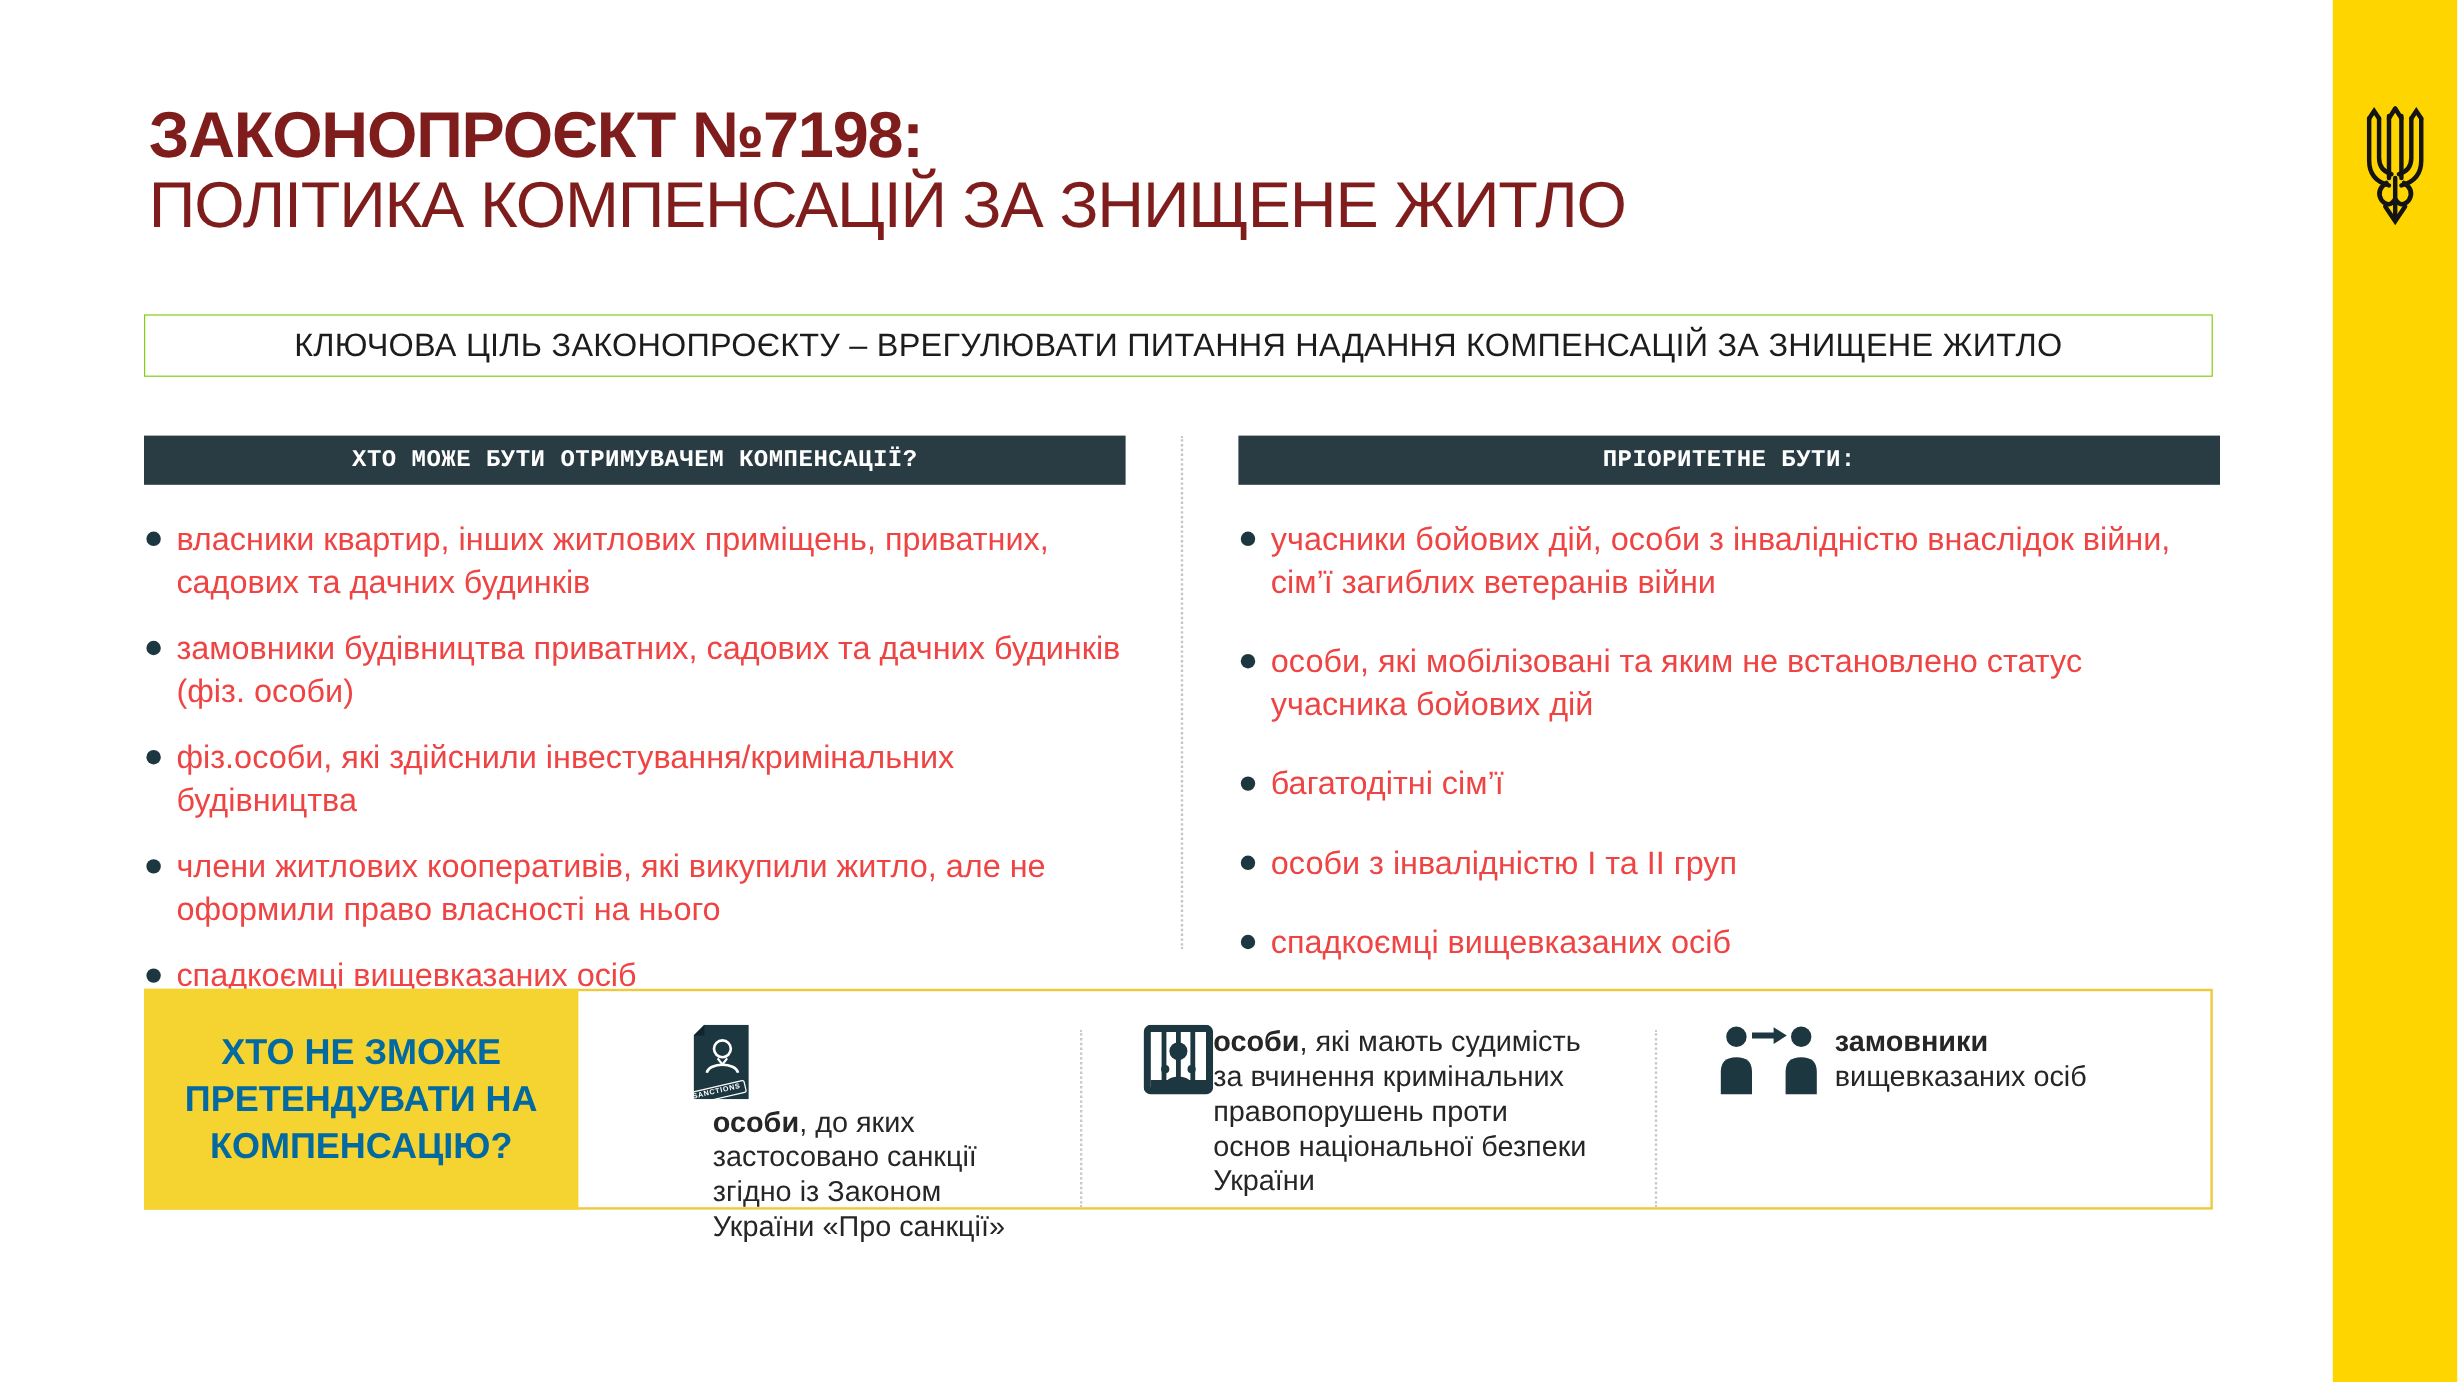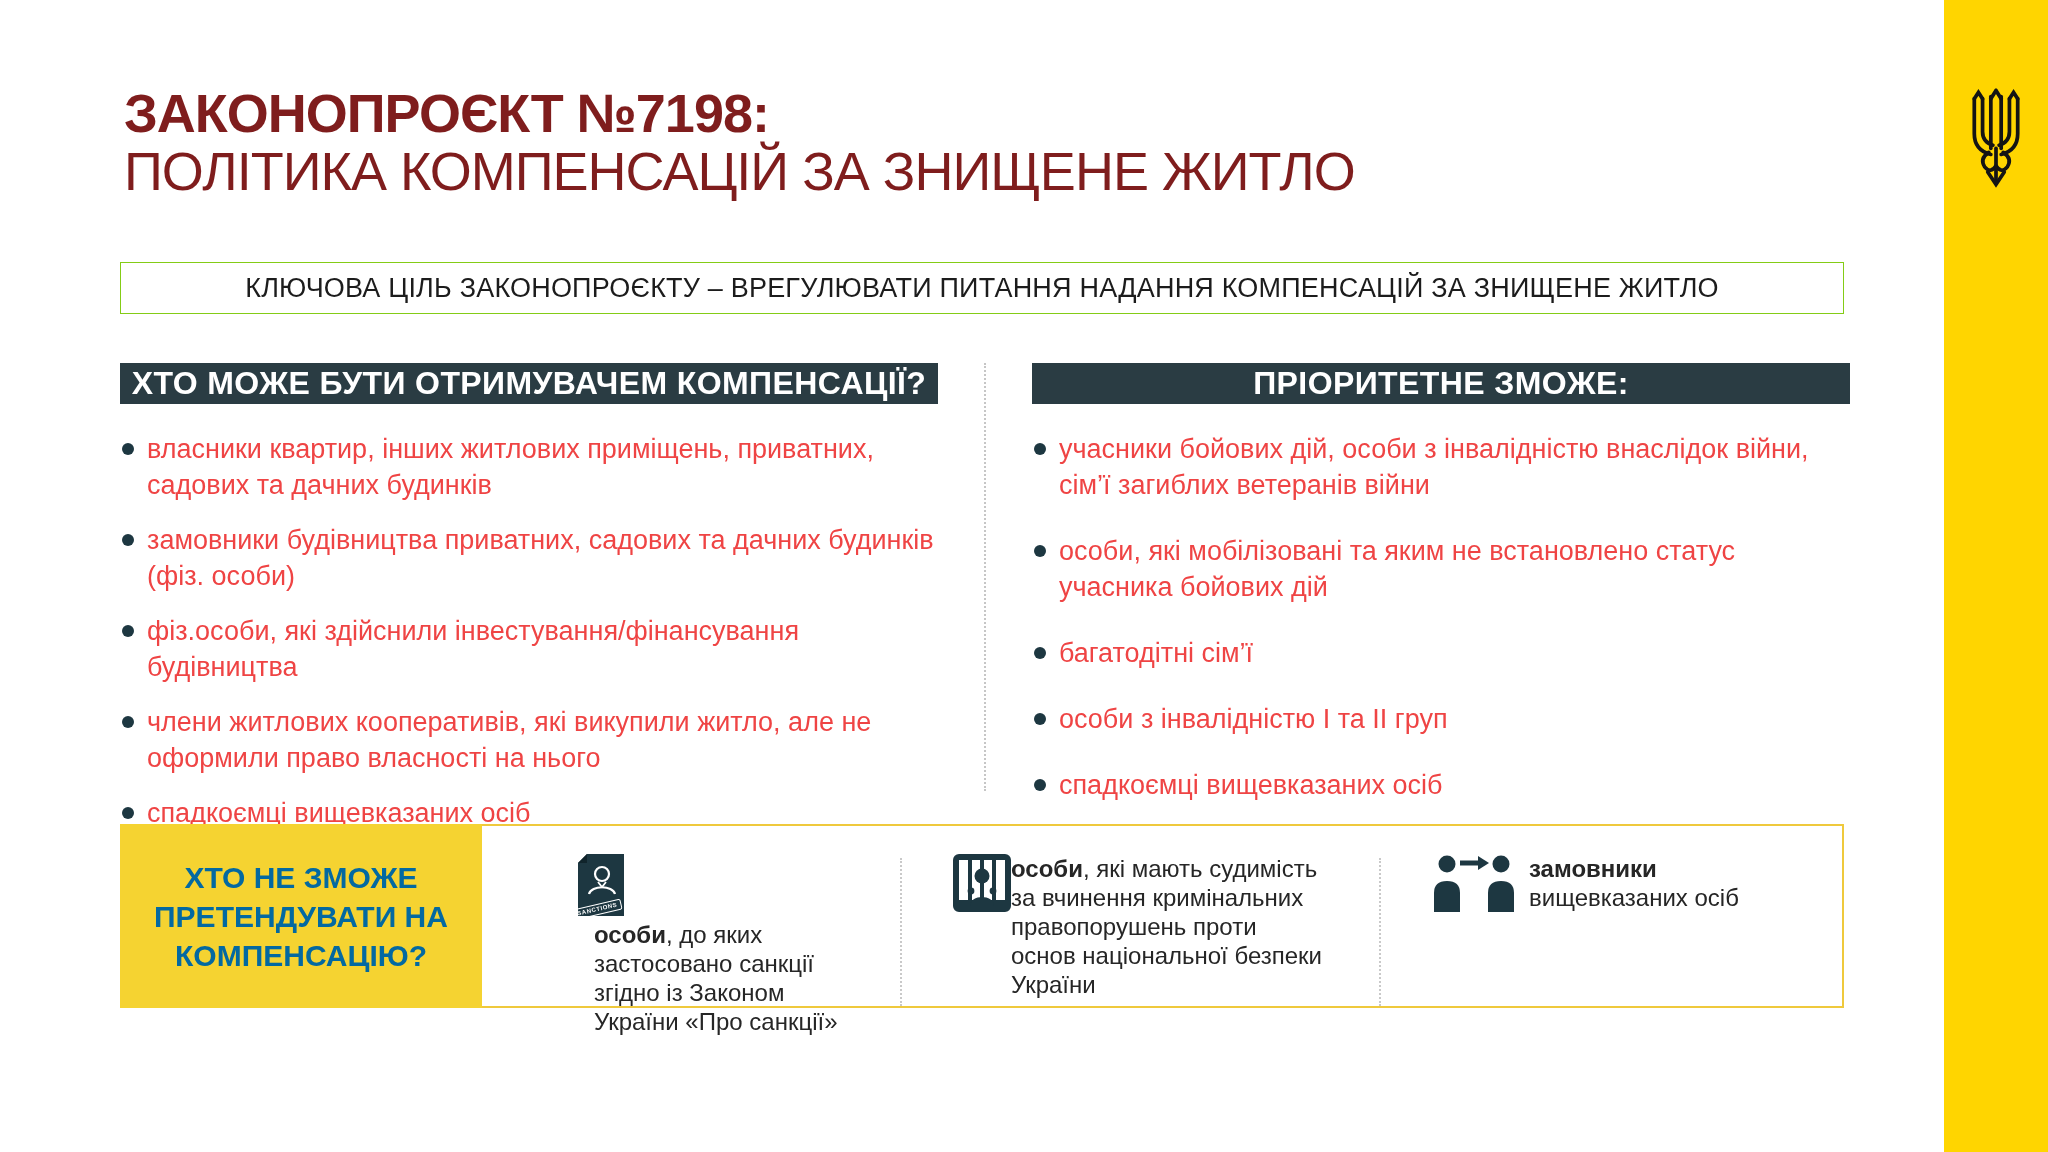--- a/index.html
+++ b/index.html
@@ -19,22 +19,22 @@
 
   
   .goal-banner{position:absolute;left:120px;top:262px;width:1724px;height:52px;box-sizing:border-box;
                border:1px solid #84cc16;display:flex;align-items:center;justify-content:center;
                font-size:27px;color:#1c1c1c;letter-spacing:0.2px;}
 
   
   .col{position:absolute;top:363px;width:818px;}
   .col-left{left:120px;}
   .col-right{left:1032px;}
-  .col-header{height:41px;background:#2A3C43;color:#ffffff;font-weight:bold;font-size:32px;
-              letter-spacing:0.4px;display:flex;align-items:center;justify-content:center;}
+  .col-header{height:41px;background:#2A3C43;color:#ffffff;font-weight:bold;font-size:20px;
+              letter-spacing:0.4px;display:flex;align-items:center;justify-content:center;font-family:Liberation Mono, monospace;}
   .bullet-list{list-style:none;margin:27px 0 0 0;padding:0;font-size:27px;line-height:36px;color:#ef4444;}
   .bullet-list li{display:flex;margin-bottom:19px;}
   .col-right .bullet-list li{margin-bottom:30px;}
   .dot{flex:0 0 auto;width:12px;height:12px;border-radius:50%;background:#1D3741;margin:12px 13px 0 2px;}
   .bullet-text{max-width:790px;}
 
   .col-divider{position:absolute;left:984px;top:363px;height:428px;border-left:2px dotted #c6c6c6;}
 
   
   .exclusions{position:absolute;left:120px;top:824px;width:1724px;height:184px;box-sizing:border-box;
@@ -100,39 +100,39 @@
           <span class="bullet-text">власники квартир, інших житлових приміщень, приватних, садових та дачних будинків</span>
         </li>
 
         <li>
           <span class="dot"></span>
           <span class="bullet-text">замовники будівництва приватних, садових та дачних будинків (фіз. особи)</span>
         </li>
 
         <li>
           <span class="dot"></span>
-          <span class="bullet-text">фіз.особи, які здійснили інвестування/фінансування будівництва</span>
+          <span class="bullet-text">фіз.особи, які здійснили інвестування/кримінальних будівництва</span>
         </li>
 
         <li>
           <span class="dot"></span>
           <span class="bullet-text">члени житлових кооперативів, які викупили житло, але не оформили право власності на нього</span>
         </li>
 
         <li>
           <span class="dot"></span>
           <span class="bullet-text">спадкоємці вищевказаних осіб</span>
         </li>
       </ul>
   </div>
 
   <div class="col-divider"></div>
 
   <div class="col col-right">
-    <div class="col-header">ПРІОРИТЕТНЕ ЗМОЖЕ:</div>
+    <div class="col-header">ПРІОРИТЕТНЕ БУТИ:</div>
     <ul class="bullet-list">
 
         <li>
           <span class="dot"></span>
           <span class="bullet-text">учасники бойових дій, особи з інвалідністю внаслідок війни, сім’ї загиблих ветеранів війни</span>
         </li>
 
         <li>
           <span class="dot"></span>
           <span class="bullet-text">особи, які мобілізовані та яким не встановлено статус учасника бойових дій</span>

